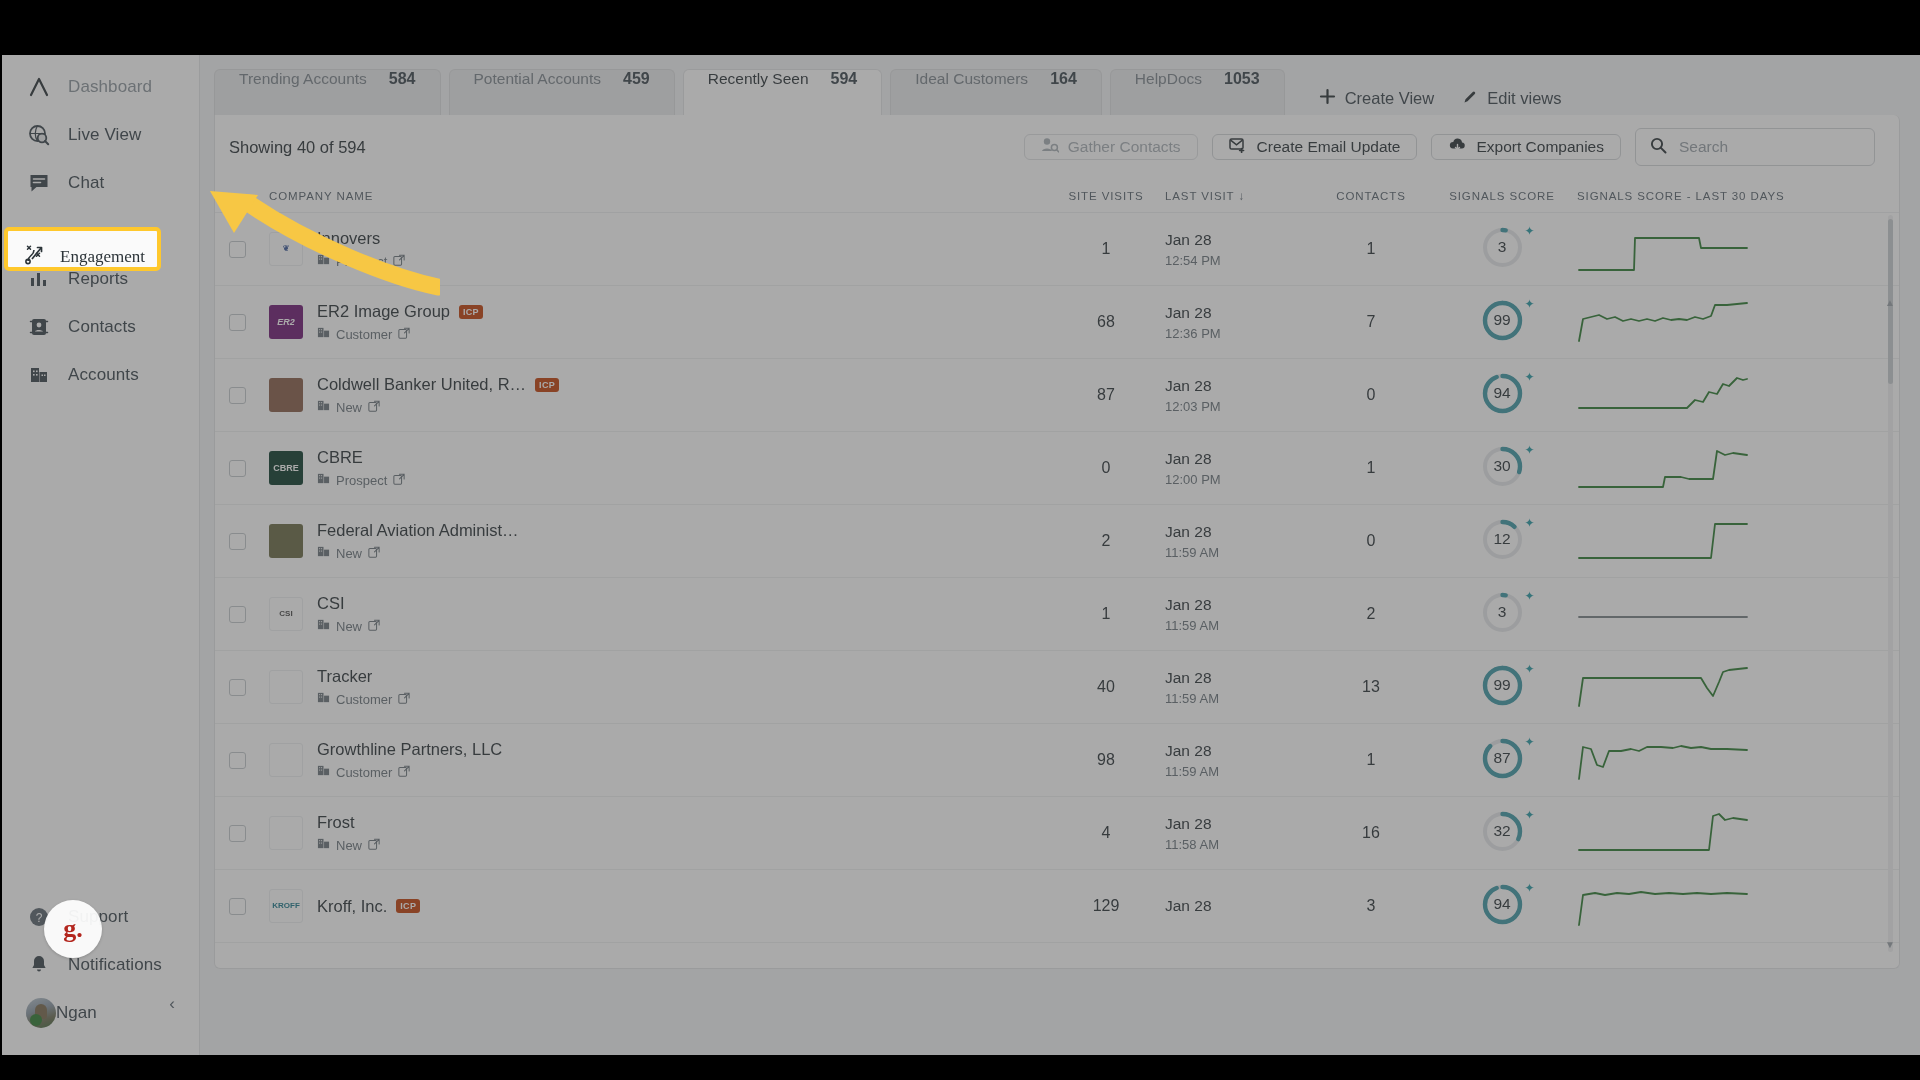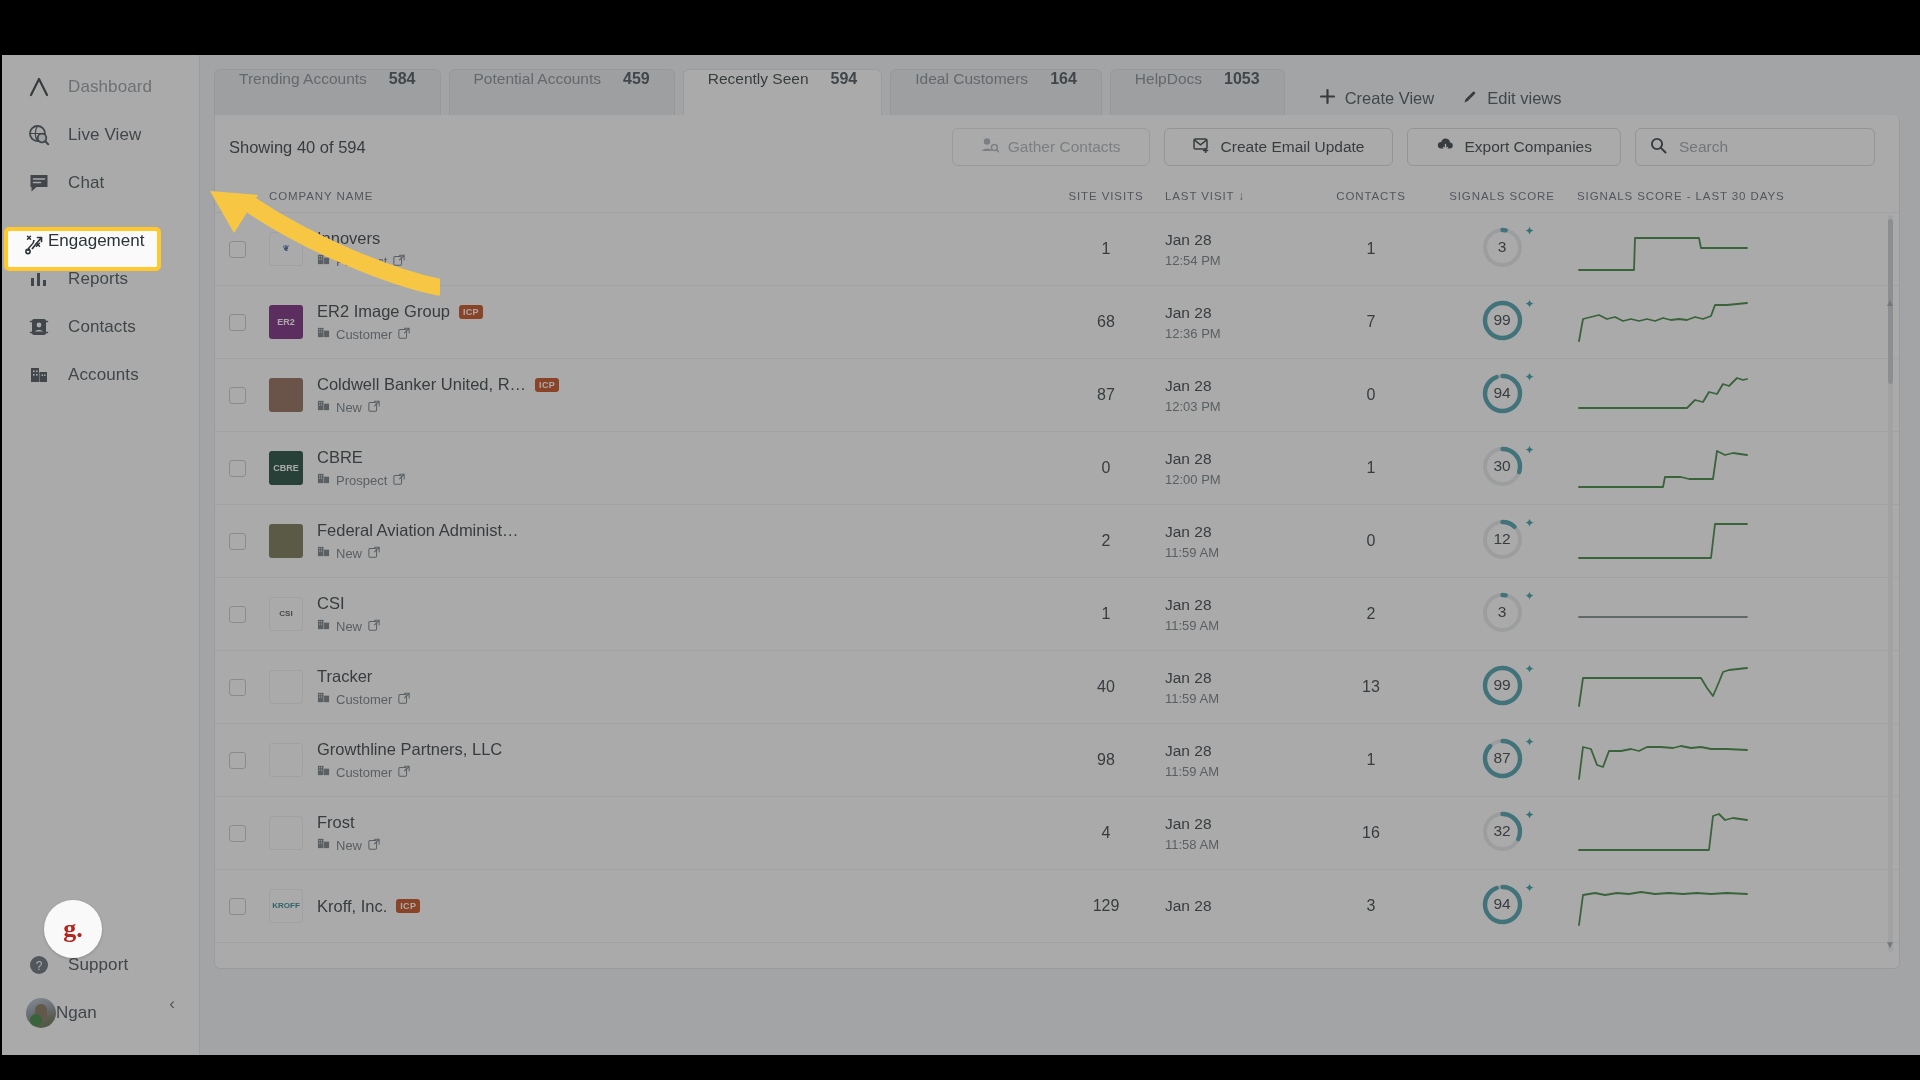--- a/index.html
+++ b/index.html
@@ -62,21 +62,21 @@
 
   
   .hl-box{
     position:absolute; left:4px; top:172px; width:157px; height:44px;
     border:4px solid #ffc82c; border-radius:5px;
     background:#fafafa;
     z-index:6;
   }
   .hl-inner{
     position:absolute; left:0; top:0; width:100%; height:100%;
-    display:flex; align-items:flex-start; gap:0; padding-left:14px;
+    display:flex; align-items:flex-end; gap:12px; padding-left:14px;font-family:Liberation Serif, serif;
   }
   .hl-inner .lbl{ color:#2c3439; font-size:17px; font-weight:400;}
 
   
   .main{ flex:1; min-width:0; position:relative; background:#f3f4f5; }
 
   .tabbar{
     display:flex; align-items:flex-end; gap:8px;
     padding:14px 0 0 14px; height:60px;
   }
@@ -99,21 +99,21 @@
     border-radius:0 6px 6px 6px;
     overflow:hidden;
   }
   .toolbar{
     display:flex; align-items:center; height:64px; padding:0 24px 0 14px;
   }
   .showing{ color:#2c3439; font-size:16.5px; }
   .tb-right{ margin-left:auto; display:flex; align-items:center; gap:14px; }
   .tbtn{
     display:flex; align-items:center; gap:9px;
-    height:38px; padding:0 28px;
+    height:26px; padding:0 16px;
     border:1px solid #d3d6d9; border-radius:6px; background:#fff;
     color:#2c3439; font-size:15.5px; cursor:pointer; white-space:nowrap;
   }
   .tbtn.disabled{ color:#a9b0b6; border-color:#dfe1e3; }
   .searchbox{
     display:flex; align-items:center; gap:12px;
     height:38px; width:240px; padding:0 14px;
     border:1px solid #d3d6d9; border-radius:6px; background:#fff;
   }
   .searchbox input{
@@ -293,20 +293,29 @@
       <div class="sidebar-bottom">
         <div class="nav-item">
           <span class="ico">
             <svg width="24" height="24" viewBox="0 0 24 24">
                 <circle cx="12" cy="12" r="9" fill="#5b6670"></circle>
                 <text x="12" y="16.5" font-size="12" font-family="Liberation Sans, sans-serif" fill="#ffffff" text-anchor="middle">?</text>
               </svg>
           </span>
           <span class="lbl">Support</span>
         </div>
+        <div class="nav-item">
+          <span class="ico">
+            <svg width="24" height="24" viewBox="0 0 24 24">
+                <path d="M12 3a5 5 0 00-5 5v4l-1.6 3h13.2L17 12V8a5 5 0 00-5-5z" fill="#3c474f"></path>
+                <path d="M10 16.5a2 2 0 004 0z" fill="#3c474f"></path>
+              </svg>
+          </span>
+          <span class="lbl">Notifications</span>
+        </div>
         <div class="avatar-row">
           <span class="avatar"></span>
           <span class="uname">Ngan</span>
         </div>
       </div>
 
       <div class="collapse-btn">‹</div>
     </nav>
 
     <section class="main">
@@ -461,21 +470,21 @@
                 <svg width="175" height="50" viewBox="0 0 175 50">
                   <polyline points="2,46 44,46 46,46 57,46 58,14 80,14 104,14 118,14 122,14 124,24 150,24 170,24" fill="none" stroke="#2e7d32" stroke-width="1.8" stroke-linejoin="round" stroke-linecap="round"></polyline>
                 </svg>
               </div>
             </div>
             <div class="row">
               <div class="c-chk">
                 <div class="chk"></div>
               </div>
               <div class="c-name namecell">
-                <div class="logo" style="background: rgb(112, 26, 117); color: rgb(255, 255, 255);">ER2</div>
+                <div class="logo" style="background: rgb(112, 26, 117); color: rgb(255, 255, 255); font-style: italic;">ER2</div>
                 <div class="ntxt">
                   <div class="nrow1">
                     <span class="cname">ER2 Image Group</span>
                     <span class="icp" style="background: rgb(194, 65, 12);">ICP</span>
                   </div>
                   <div class="nrow2">
                     <span><svg width="13" height="13" viewBox="0 0 14 14">
                         <rect x="1" y="2" width="6" height="10" fill="#6b757c"></rect>
                         <rect x="7.6" y="5" width="5.4" height="7" fill="#6b757c"></rect>
                         <rect x="2.3" y="3.4" width="1.1" height="1.1" fill="#fff"></rect>

